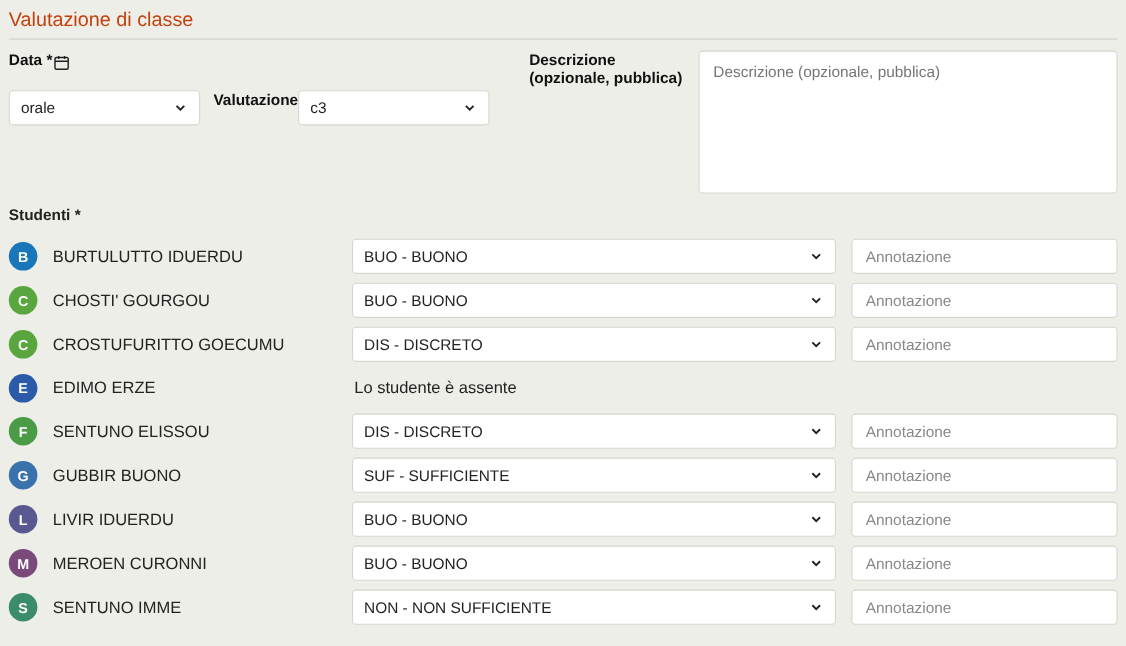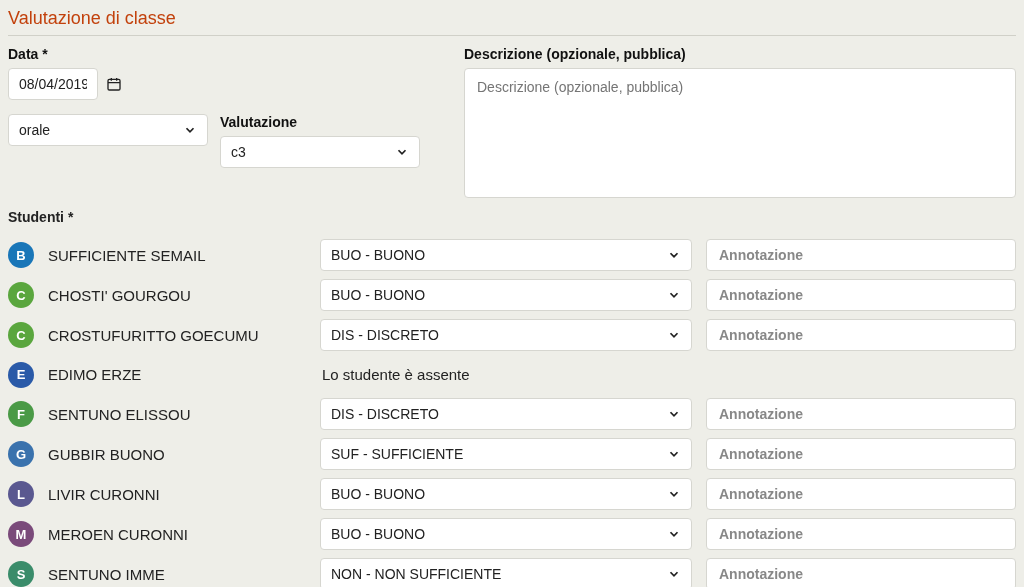--- a/index.html
+++ b/index.html
@@ -19,21 +19,21 @@
     border-bottom: 1px solid #d0d0c8;
     margin-bottom: 10px;
   }
   .form-top {
     display: flex;
     gap: 20px;
   }
   .left-col { flex: 0 0 420px; display:flex; flex-direction:column; gap:14px;}
   .right-col { flex: 1; padding-left: 16px; }
   .field-row { display: flex; gap: 12px; }
-  .field { display: flex; flex-direction: column; }
+  .field { display: flex; }
   .label {
     font-weight: 700;
     font-size: 14px;
     margin-bottom: 6px;
     color: #111;
   }
   .date-wrap { display:flex; align-items:center; gap:8px;}
   .date-input {
     background:#fff;
     border:1px solid #d6d6d0;
@@ -57,21 +57,21 @@
     flex:1;
     padding:7px 10px;
     font-size:14px;
     color:#222;
   }
   .select .chev {
     padding:0 10px;
     color:#222;
     display:flex; align-items:center;
   }
-  .sel-w { width: 200px; }
+  .sel-w { width: 174px; }
   .textarea {
     width:100%;
     height:130px;
     background:#fff;
     border:1px solid #d6d6d0;
     border-radius:4px;
     padding:10px 12px;
     font-size:14px;
     color:#888;
     resize:none;
@@ -104,52 +104,50 @@
   .av-f { background:#4a9a46; }
   .av-g { background:#3a72ad; }
   .av-l { background:#5a5890; }
   .av-m { background:#7a4a7a; }
   .av-s { background:#3a8c6a; }
   .student-name {
     flex:0 0 258px;
     font-size:15px;
     color:#222;
   }
-  .grade-select { width:372px; }
+  .grade-select { width:440px; }
   .absent-text {
     width:372px;
     font-size:15px;
     color:#222;
     padding:7px 2px;
   }
   .anno-input {
     flex:1;
     background:#fff;
     border:1px solid #d6d6d0;
     border-radius:4px;
     padding:7px 12px;
     font-size:14px;
     color:#222;
-    font-weight:bold;
   }
   .anno-input::placeholder { color:#888; }
   svg { display:block; }
 </style>
 </head>
 <body>
 
 <div class="container">
   <div class="page-title">Valutazione di classe</div>
 
   <div class="form-top">
     <div class="left-col">
       <div class="field">
         <span class="label">Data *</span>
         <div class="date-wrap">
-          <input class="date-input" value="08/04/2019" style="">
           <span class="cal-icon">
             <svg viewBox="0 0 24 24" width="16" height="16" fill="none" stroke="currentColor" stroke-width="2">
               <rect x="3" y="5" width="18" height="16" rx="2"></rect>
                 <path d="M16 3v4M8 3v4M3 10h18"></path>
             </svg>
           </span>
         </div>
       </div>
       <div class="field-row">
         <div class="field">
@@ -180,21 +178,21 @@
       <span class="label">Descrizione (opzionale, pubblica)</span>
       <textarea class="textarea" placeholder="Descrizione (opzionale, pubblica)" style=""></textarea>
     </div>
   </div>
 
   <div class="students-label">Studenti *</div>
 
   <div id="student-list">
       <div class="student-row">
         <div class="avatar av-b">B</div>
-        <div class="student-name">SUFFICIENTE SEMAIL</div>
+        <div class="student-name">BURTULUTTO IDUERDU</div>
         <div class="select grade-select">
           <span class="sel-text">BUO - BUONO</span>
           <span class="chev">
             <svg viewBox="0 0 24 24" width="14" height="14" fill="none" stroke="currentColor" stroke-width="3">
               <path d="M6 9l6 6 6-6"></path>
             </svg>
           </span>
         </div>
         <input class="anno-input" placeholder="Annotazione" style="">
       </div>
@@ -250,21 +248,21 @@
           <span class="chev">
             <svg viewBox="0 0 24 24" width="14" height="14" fill="none" stroke="currentColor" stroke-width="3">
               <path d="M6 9l6 6 6-6"></path>
             </svg>
           </span>
         </div>
         <input class="anno-input" placeholder="Annotazione" style="">
       </div>
       <div class="student-row">
         <div class="avatar av-l">L</div>
-        <div class="student-name">LIVIR CURONNI</div>
+        <div class="student-name">LIVIR IDUERDU</div>
         <div class="select grade-select">
           <span class="sel-text">BUO - BUONO</span>
           <span class="chev">
             <svg viewBox="0 0 24 24" width="14" height="14" fill="none" stroke="currentColor" stroke-width="3">
               <path d="M6 9l6 6 6-6"></path>
             </svg>
           </span>
         </div>
         <input class="anno-input" placeholder="Annotazione" style="">
       </div>

